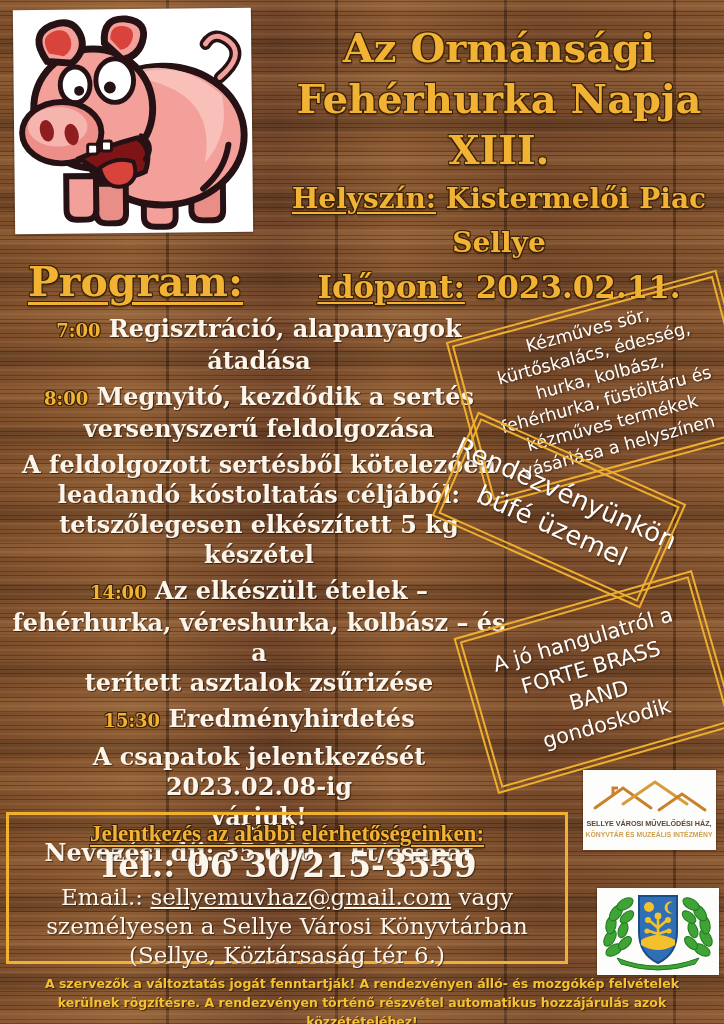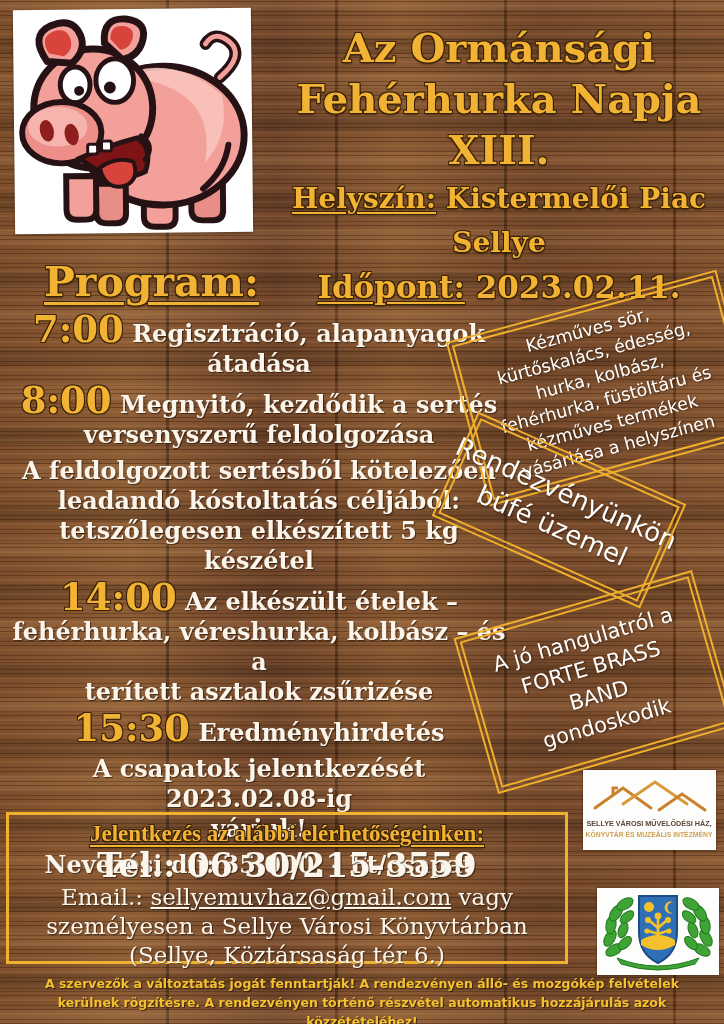--- a/index.html
+++ b/index.html
@@ -27,26 +27,26 @@
   .pig-frame{position:absolute;left:14px;top:9px;width:238px;height:224px;background:#fff;
     box-shadow:0 1px 3px rgba(0,0,0,0.4);transform:rotate(-0.6deg);}
   .pig-frame svg{width:100%;height:100%;display:block;}
 
   .header{position:absolute;left:272px;top:22px;width:454px;text-align:center;}
   .title-line{font-size:40px;font-weight:bold;line-height:51px;}
   .loc-line{font-size:28px;font-weight:bold;line-height:40px;margin-top:4px;text-align:center;}
   .date-line{font-size:31px;font-weight:bold;line-height:44px;margin-top:2px;}
   .u{text-decoration:underline;text-decoration-thickness:2px;text-underline-offset:4px;}
 
-  .program-heading{position:absolute;left:44px;top:258px;font-size:41px;font-weight:bold;line-height:48px;}
+  .program-heading{position:absolute;left:28px;top:258px;font-size:41px;font-weight:bold;line-height:48px;}
   .program-heading span{text-decoration:underline;text-decoration-thickness:3px;text-underline-offset:6px;}
 
   .program-list{position:absolute;left:12px;top:314px;width:494px;text-align:center;}
   .p-item{font-size:24px;font-weight:bold;line-height:30px;margin-bottom:6px;white-space:pre-line;}
-  .p-time{font-size:37px;color:#f2b233;text-shadow:-1px -1px 0 #3a2206,1px -1px 0 #3a2206,-1px 1px 0 #3a2206,1px 1px 0 #3a2206;}
+  .p-time{font-size:18px;color:#f2b233;text-shadow:-1px -1px 0 #3a2206,1px -1px 0 #3a2206,-1px 1px 0 #3a2206,1px 1px 0 #3a2206;}
 
   .note{position:absolute;border:2px solid #efaf2d;outline:2px solid #efaf2d;outline-offset:3px;
     color:#fff;font-family:"DejaVu Sans","Liberation Sans",sans-serif;
     text-align:center;white-space:pre-line;text-shadow:1px 1px 2px rgba(40,20,5,0.6);
     display:flex;align-items:center;justify-content:center;box-sizing:border-box;}
   .note1{left:468px;top:308px;width:270px;height:160px;transform:rotate(-15deg);font-size:17.5px;line-height:24px;}
   .note2{left:450px;top:458px;width:218px;height:104px;transform:rotate(24deg);font-size:26px;line-height:35px;}
   .note3{left:476px;top:606px;width:238px;height:152px;transform:rotate(-16deg);font-size:21px;line-height:29px;}
 
   .contact-box{position:absolute;left:6px;top:812px;width:562px;height:152px;border:3px solid #f0b030;

